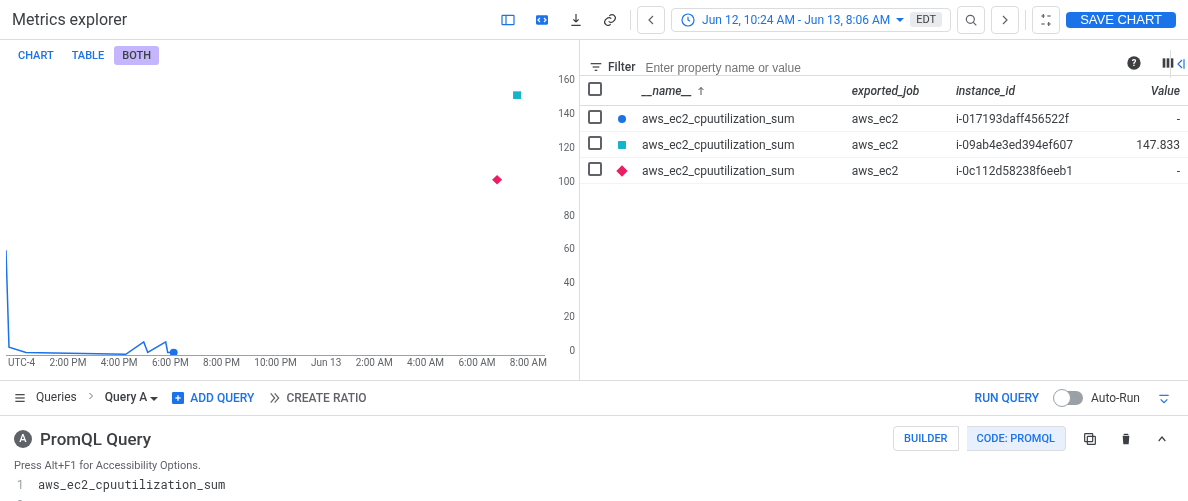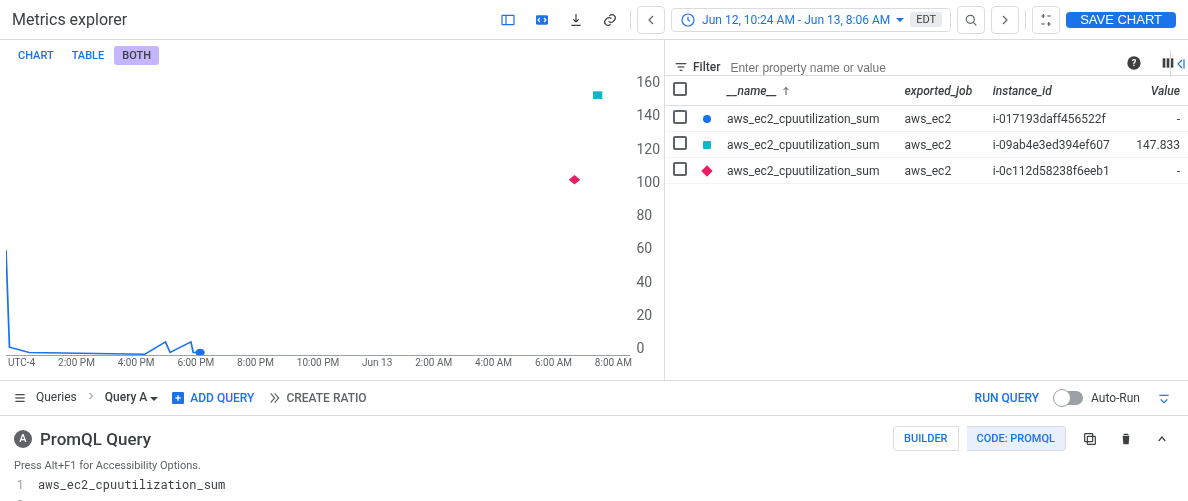--- a/index.html
+++ b/index.html
@@ -8,28 +8,28 @@
 .topbar { display: flex; align-items: center; height: 40px; border-bottom: 1px solid #dadce0; padding: 0 12px; gap: 6px; }
 .topbar .title { font-size: 16px; font-weight: 400; color: #3c4043; flex: 1; }
 .topbar .icon-btn { width: 28px; height: 28px; display: flex; align-items: center; justify-content: center; border-radius: 4px; cursor: pointer; color: #1a73e8; }
 .topbar .nav-btn { width: 28px; height: 28px; display: flex; align-items: center; justify-content: center; border: 1px solid #dadce0; border-radius: 4px; cursor: pointer; color: #5f6368; }
 .topbar .time-range { display: flex; align-items: center; gap: 6px; border: 1px solid #dadce0; border-radius: 4px; padding: 0 8px; height: 24px; color: #1a73e8; font-size: 12px; cursor: pointer; }
 .topbar .tz-chip { background: #e8eaed; color: #3c4043; border-radius: 3px; padding: 1px 6px; font-size: 11px; }
 .topbar .save-btn { background: #1a73e8; color: #fff; border: none; border-radius: 4px; height: 16px; padding: 0 14px; font-size: 13px; font-weight: 500; cursor: pointer; }
 .topbar .divider { width: 1px; height: 20px; background: #dadce0; }
 
 .main { display: flex; height: 340px; }
-.chart-panel { width: 665px; display: flex; flex-direction: column; border-right: 1px solid #dadce0; position: relative; }
+.chart-panel { width: 580px; display: flex; flex-direction: column; border-right: 1px solid #dadce0; position: relative; }
 .view-tabs { display: flex; gap: 2px; padding: 6px 10px; }
 .view-tabs .tab { padding: 3px 8px; font-size: 11px; font-weight: 500; color: #1a73e8; border-radius: 3px; cursor: pointer; }
 .view-tabs .tab.active { background: #c4b5fd; color: #3c4043; }
 
 .chart-area { position: relative; flex: 1; }
 .chart-svg { width: 100%; height: 100%; }
-.y-labels { position: absolute; right: 4px; top: 0; bottom: 24px; display: flex; flex-direction: column; justify-content: space-between; font-size: 14px; color: #5f6368; padding-top: 3px; }
+.y-labels { position: absolute; right: 4px; top: 0; bottom: 24px; display: flex; flex-direction: column; justify-content: space-between; align-items: flex-end; font-size: 10px; color: #5f6368; padding-top: 3px; }
 .x-labels { position: absolute; left: 8px; right: 32px; bottom: 12px; display: flex; justify-content: space-between; font-size: 10px; color: #5f6368; }
 .plot { position: absolute; left: 6px; right: 34px; top: 3px; bottom: 24px; }
 .baseline { position: absolute; bottom: 0; left: 0; right: 0; border-top: 1px solid #9aa0a6; }
 
 .table-panel { flex: 1; display: flex; flex-direction: column; }
 .table-toolbar { display: flex; align-items: flex-end; height: 36px; border-bottom: 1px solid #dadce0; padding: 0 8px; gap: 10px; }
 .filter-label { display: flex; align-items: center; gap: 4px; font-size: 12px; font-weight: 500; color: #3c4043; }
 .filter-input { flex: 1; border: none; outline: none; font-size: 12px; color: #5f6368; }
 .tb-icon { width: 24px; height: 24px; display: flex; align-items: center; justify-content: center; color: #3c4043; cursor: pointer; }
 

